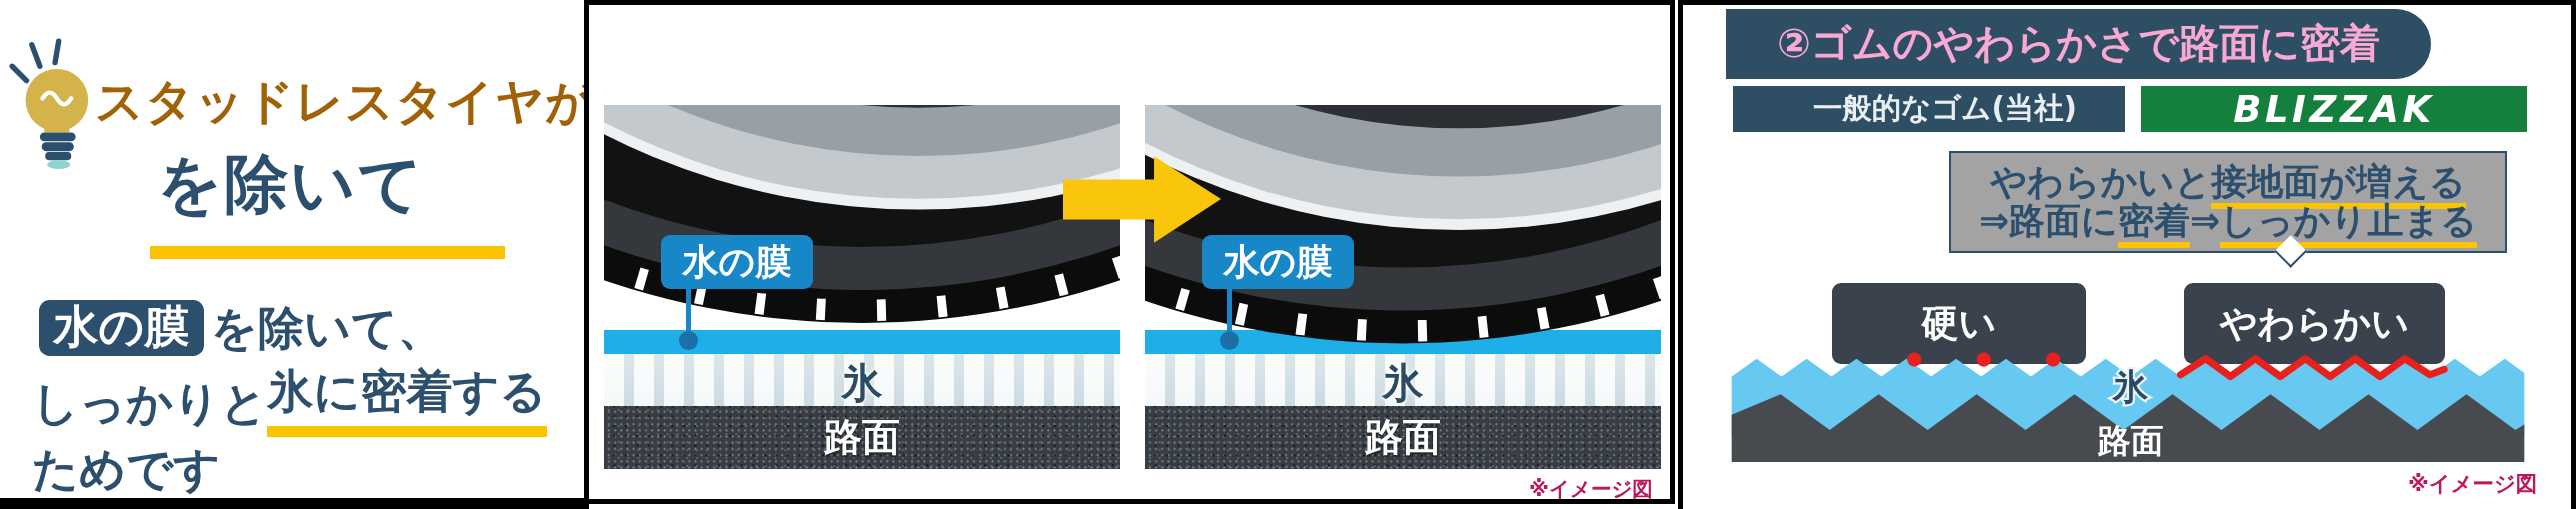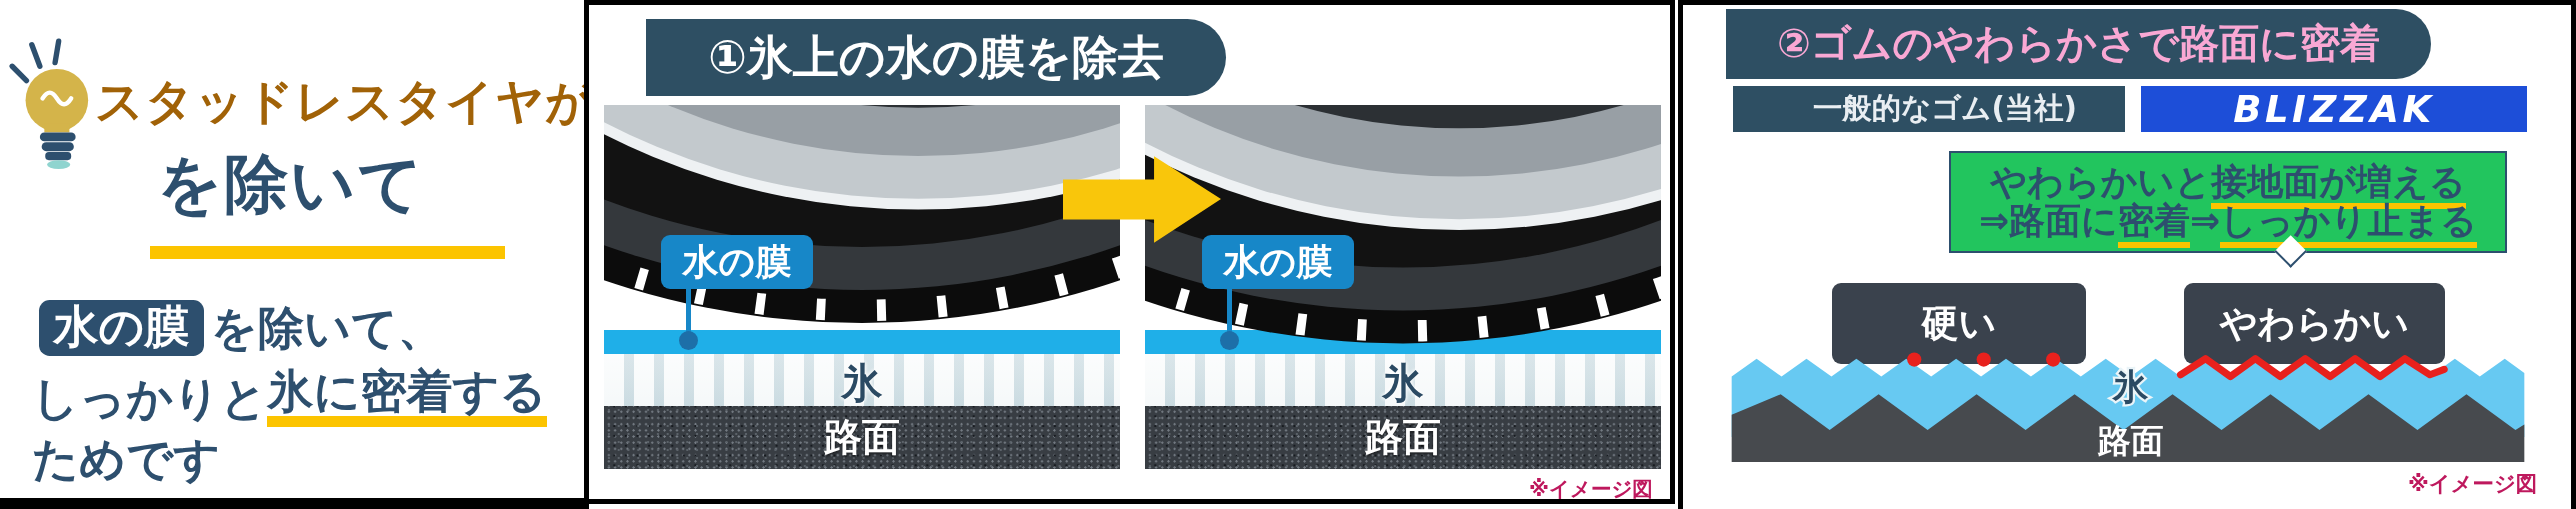--- a/index.html
+++ b/index.html
@@ -10,21 +10,21 @@
   
   .panel-left { position:absolute; left:0; top:0; width:584px; height:509px; background:#fff; }
   .bulb-svg { position:absolute; left:5.4px; top:34px; }
   .lp-title1 { position:absolute; left:95px; top:70px; font-size:48px; color:#a16207; letter-spacing:0.9px; white-space:nowrap; }
   .lp-title2 { position:absolute; left:157px; top:141px; font-size:64px; color:#2d4f6e; letter-spacing:1.8px; white-space:nowrap; }
   .lp-title-underline { position:absolute; left:150px; top:246px; width:355px; height:13.4px; background:#fcc400; }
   .lp-body { position:absolute; left:32px; top:300px; width:553px; color:#2d4f6e; font-size:46px; line-height:1.0; white-space:nowrap; }
   .lp-line { margin-bottom:12.5px; display:flex; align-items:center; }
   .lp-line2 { margin-bottom:9px; }
   .chip { display:inline-block; background:#2d4f6e; color:#fff; border-radius:10.7px; padding:3.6px 14.3px 7.1px 14.3px; margin:0 7.1px; font-size:45px; }
-  .yellow-u { border-bottom:11.6px solid #fcc400; padding-bottom:2px; }
+  .yellow-u { border-bottom:11.6px solid #fcc400; padding-bottom:12px; }
   .black-bar-bottom { position:absolute; left:0; top:498px; width:589px; height:11.6px; background:#000; }
 
   
   .panel-mid { position:absolute; left:584px; top:0; width:1091px; height:504px; background:#fff; border:5.4px solid #000; }
   .panel-right { position:absolute; left:1678px; top:0; width:898px; height:509px; background:#fff; border:5.4px solid #000; border-bottom:none; }
 
   
   .mid-header { position:absolute; left:57px; top:14.3px; width:580px; height:77px; background:#2e4f63; border-radius:0 39px 39px 0; color:#fff; font-size:46px; display:flex; align-items:center; justify-content:center; white-space:nowrap; }
   .fig { position:absolute; top:100px; width:516px; height:364px; background:#fff; overflow:hidden; }
   .fig.before { left:15px; }
@@ -47,22 +47,22 @@
   .water-label { position:absolute; left:57px; top:130px; width:152px; height:54px; background:#1787c8; border-radius:9px; color:#fff; font-size:36px; display:flex; align-items:center; justify-content:center; white-space:nowrap; z-index:5; }
   .pointer-line { position:absolute; left:82px; top:182px; width:4.5px; height:50px; background:#1787c8; z-index:4; }
   .pointer-dot { position:absolute; left:75px; top:226px; width:19px; height:19px; border-radius:50%; background:#1d6fa8; z-index:5; }
   .arrow-svg { position:absolute; left:474px; top:151px; z-index:6; }
   .img-note { position:absolute; font-size:20.5px; color:#be185d; white-space:nowrap; }
   .mid-note { left:940px; top:470px; }
 
   
   .r-header { position:absolute; left:43px; top:3.6px; width:705px; height:70px; background:#2e4f63; border-radius:0 36px 36px 0; color:#f9a8d4; font-size:40px; display:flex; align-items:center; justify-content:center; white-space:nowrap; }
   .cmp-generic { position:absolute; left:50px; top:81px; width:392px; height:46px; background:#2e4f63; color:#e9eef2; font-size:29.4px; display:flex; align-items:center; justify-content:center; white-space:nowrap;padding-left:32px; }
-  .cmp-brand { position:absolute; left:458px; top:81px; width:386px; height:46px; background:#1d4ed8; color:#fff; font-size:37px; font-style:italic; letter-spacing:3.6px; display:flex; align-items:center; justify-content:center; white-space:nowrap; }
-  .bubble { position:absolute; left:266px; top:146px; width:558px; height:102px; background:#22c55e; border:2.7px solid #2d4f6e; z-index:3; display:flex; flex-direction:column; align-items:center; justify-content:center; color:#2d4f6e; font-size:36px; line-height:1.08; white-space:nowrap; }
+  .cmp-brand { position:absolute; left:458px; top:81px; width:386px; height:46px; background:#15803d; color:#fff; font-size:37px; font-style:italic; letter-spacing:3.6px; display:flex; align-items:center; justify-content:center; white-space:nowrap; }
+  .bubble { position:absolute; left:266px; top:146px; width:558px; height:102px; background:#a3a3a3; border:2.7px solid #2d4f6e; z-index:3; display:flex; flex-direction:column; align-items:center; justify-content:center; color:#2d4f6e; font-size:36px; line-height:1.08; white-space:nowrap; }
   .bubble::after { content:""; position:absolute; left:328px; bottom:-12.5px; width:21.4px; height:21.4px; background:#fff; border-right:2.7px solid #2d4f6e; border-bottom:2.7px solid #2d4f6e; transform:rotate(45deg); }
   .bubble .yellow-u { border-bottom:6.2px solid #fcc400; padding-bottom:0.9px; }
   .block { position:absolute; top:278px; height:81px; background:#3a424d; border-radius:9px; color:#fff; font-size:37px; display:flex; align-items:center; justify-content:center; z-index:1; white-space:nowrap; }
   .block-hard { left:149px; width:254px; }
   .block-soft { left:501px; width:261px; }
   .diagram-svg { position:absolute; left:48px; top:343px; z-index:2; }
   .r-note { left:725px; top:464px; font-size:21.4px; }
 </style>
 </head>
 <body>
@@ -97,21 +97,20 @@
         <span class="yellow-u">氷に密着する</span>
       </div>
       <div class="lp-line">
         <span>ためです</span>
       </div>
     </div>
     <div class="black-bar-bottom"></div>
   </div>
 
   <div class="panel-mid">
-    <div class="mid-header">①氷上の水の膜を除去</div>
 
     <div class="fig before">
       <div class="water-strip"></div>
       <div class="ice-band"></div>
       <div class="road-band"></div>
       <svg class="tire-svg" width="516" height="268" viewBox="0 0 578 300">
         <g>
           <circle cx="289" cy="-653" r="897" fill="#0c0c0c"></circle>
           <circle cx="289" cy="-653" r="860" fill="#34383c"></circle>
           <circle cx="289" cy="-653" r="812" fill="#121212"></circle>

